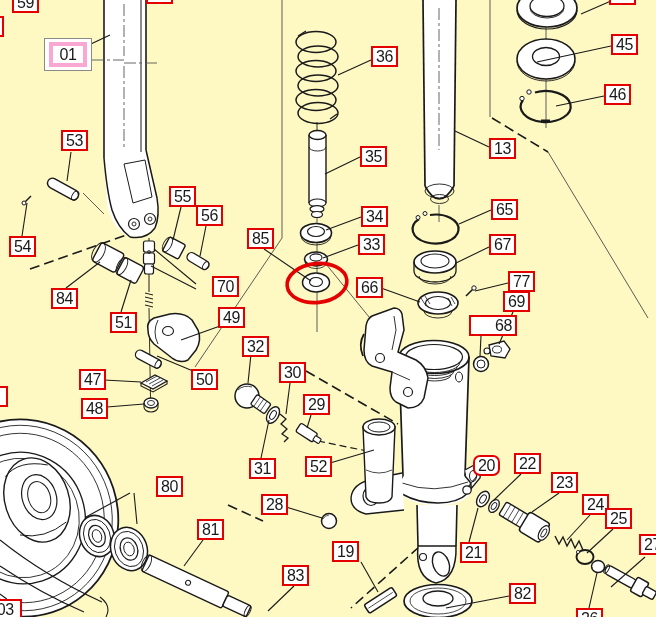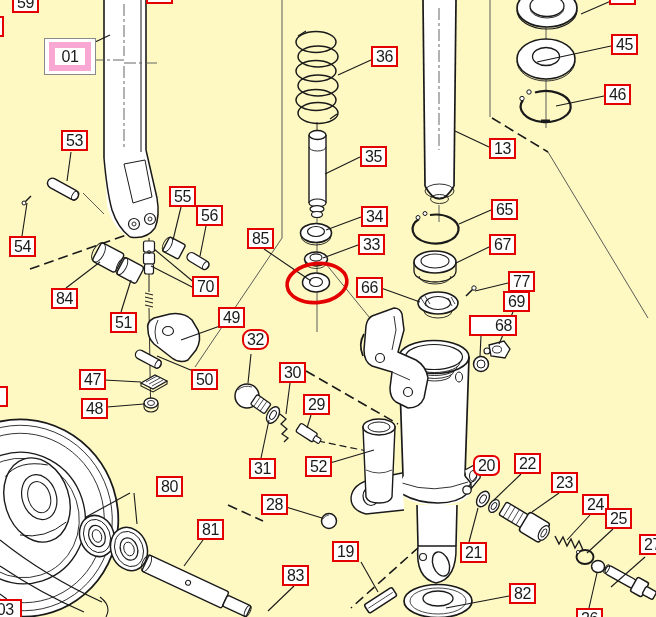--- a/index.html
+++ b/index.html
@@ -12,21 +12,21 @@
   .label{
     position:absolute;box-sizing:border-box;background:#fff;
     border:2px solid #e40000;color:#1a1a1a;
     font-size:16px;line-height:17px;font-weight:400;letter-spacing:-0.5px;
     padding:0 3px;min-width:26px;text-align:center;white-space:nowrap;
   }
   .label.framed{
     border:1.5px solid #8a8a8a;padding:3px 4px;min-width:0;
   }
   .label.framed .inner{
-    display:inline-block;border:6px solid #f9a8d4;padding:0 3px;min-width:24px;
+    display:inline-block;border:4px solid #f9a8d4;padding:0 3px;min-width:24px;
     font-size:16px;line-height:17px;
   }
   .leader{stroke:#1a1a1a;stroke-width:1.1;}
   #highlight-ellipse{fill:none;}
 </style>
 </head>
 <body>
 
 <div id="stage">
 
@@ -452,27 +452,27 @@
       <div class="label" style="left: 169px; top: 186px;">55</div>
       <div class="label" style="left: 196px; top: 205px;">56</div>
       <div class="label" style="left: 361px; top: 206px;">34</div>
       <div class="label" style="left: 491px; top: 199px;">65</div>
       <div class="label" style="left: 358px; top: 234px;">33</div>
       <div class="label" style="left: 247px; top: 228px;">85</div>
       <div class="label" style="left: 489px; top: 234px;">67</div>
       <div class="label" style="left: 9px; top: 236px;">54</div>
       <div class="label" style="left: 356px; top: 277px;">66</div>
       <div class="label" style="left: 508px; top: 271px;">77</div>
-      <div class="label" style="left: 192px; top: 276px; text-align: right;">70</div>
+      <div class="label" style="left: 212px; top: 276px; text-align: right;">70</div>
       <div class="label" style="left: 51px; top: 288px;">84</div>
       <div class="label" style="left: 503px; top: 291px;">69</div>
       <div class="label" style="left: 110px; top: 312px;">51</div>
       <div class="label" style="left: 469px; top: 315px; padding-left: 24px;">68</div>
       <div class="label" style="left: 218px; top: 307px;">49</div>
-      <div class="label" style="left: 242px; top: 329px; border-radius: 9px;">32</div>
+      <div class="label" style="left: 242px; top: 336px;">32</div>
       <div class="label" style="left: 191px; top: 369px;">50</div>
       <div class="label" style="left: 79px; top: 369px;">47</div>
       <div class="label" style="left: 279px; top: 362px;">30</div>
       <div class="label" style="left: 81px; top: 398px;">48</div>
       <div class="label" style="left: 303px; top: 394px;">29</div>
       <div class="label" style="left: 249px; top: 458px;">31</div>
       <div class="label" style="left: 305px; top: 456px;">52</div>
       <div class="label" style="left: 473px; top: 455px; border-radius: 7px;">20</div>
       <div class="label" style="left: 514px; top: 453px;">22</div>
       <div class="label" style="left: 551px; top: 472px;">23</div>

